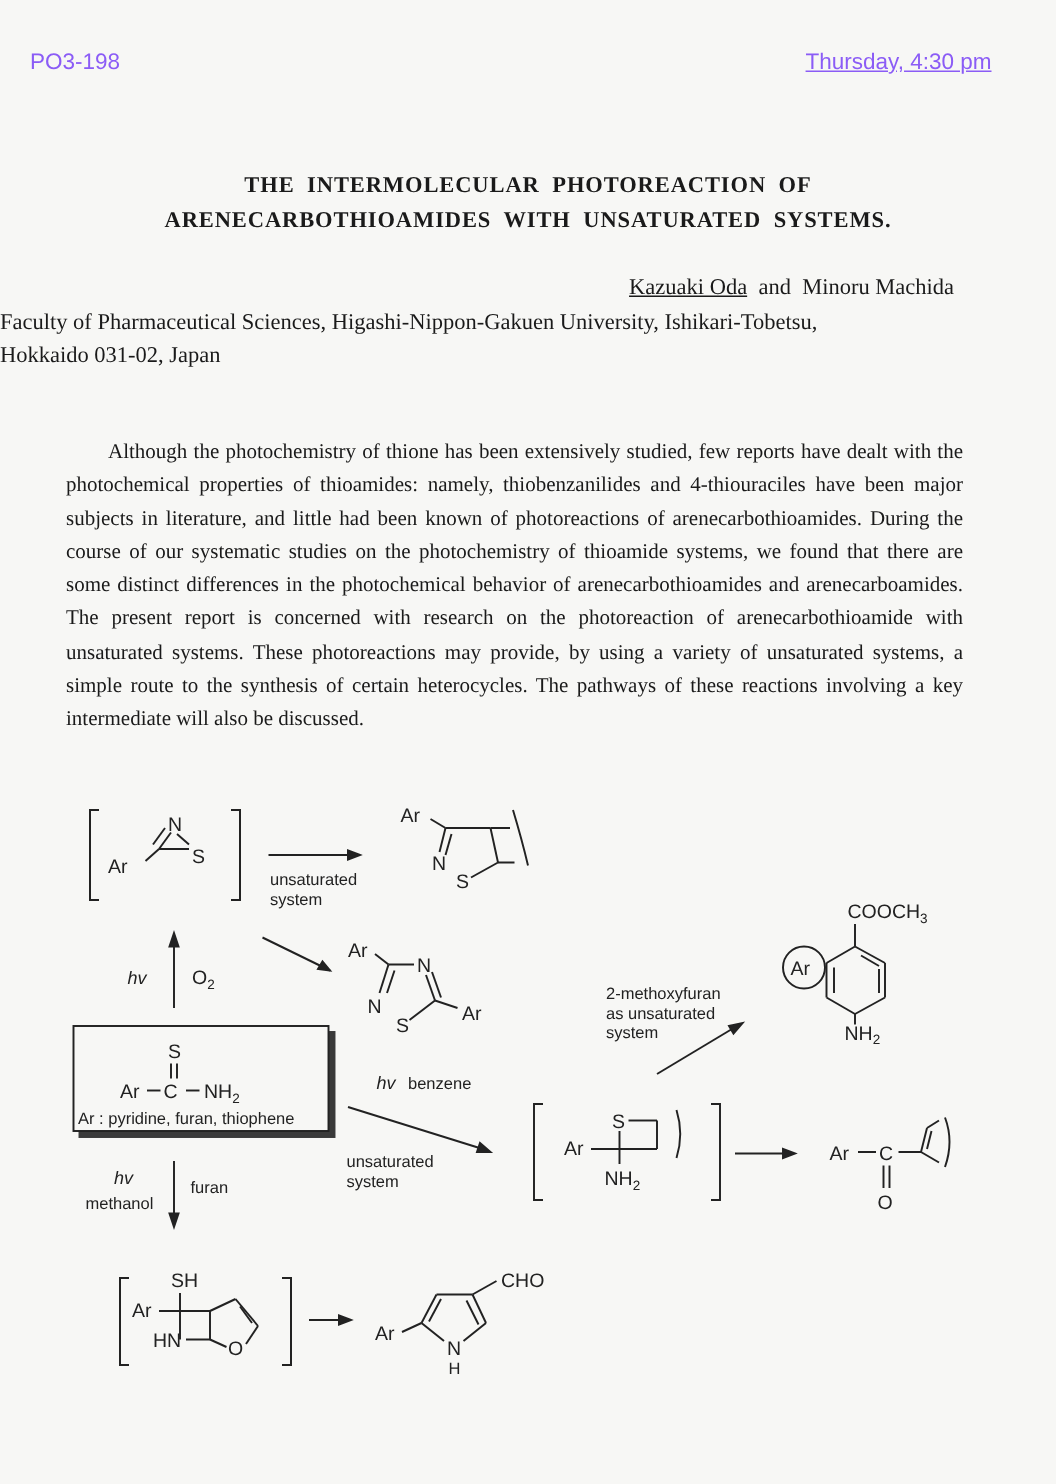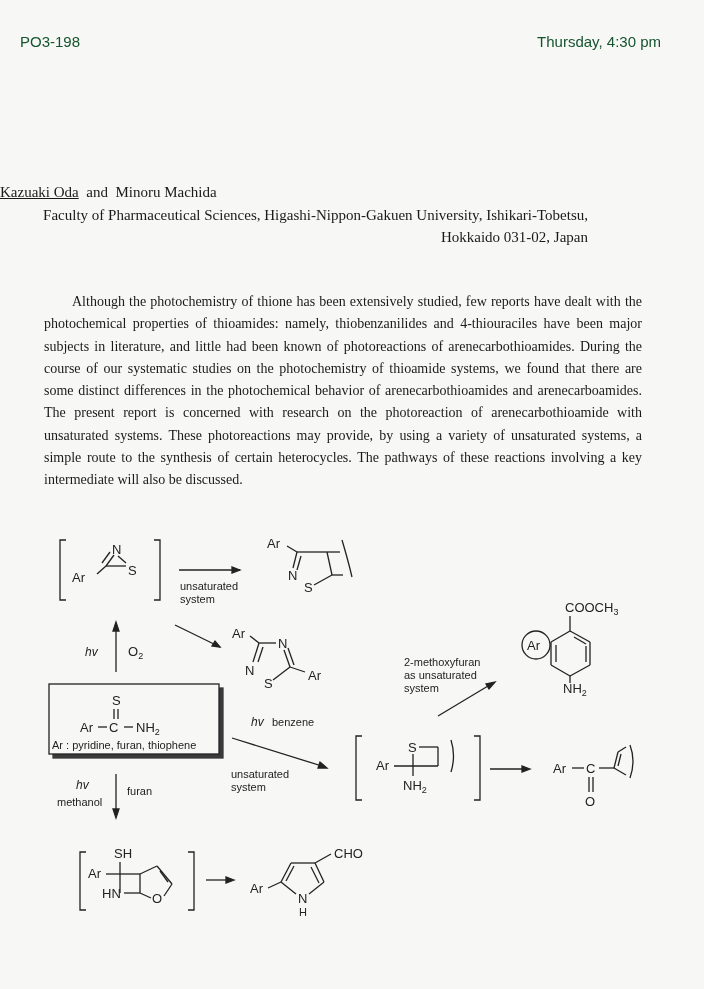--- a/index.html
+++ b/index.html
@@ -6,37 +6,37 @@
   body {
     width: 704px; height: 989px;
     background: #f7f7f5;
     position: relative;
     overflow: hidden;
     color: #1a1a1a;
   }
   .sans { font-family: "Liberation Sans", "DejaVu Sans", sans-serif; }
   .serif { font-family: "Liberation Serif", "DejaVu Serif", serif; }
 
-  .hdr { position: absolute; top: 33px; font-size: 15px; color: #14532d; }
+  .hdr { position: absolute; top: 33px; font-size: 15px; color: #8b5cf6; }
   .hdr.left { left: 20px; }
-  .hdr.right { right: 43px; }
+  .hdr.right { right: 43px; text-decoration: underline; }
 
   .title {
     position: absolute; left: 0; width: 704px; top: 113px;
     text-align: center; font-weight: bold; font-size: 15px;
     line-height: 23px; letter-spacing: 0.6px; word-spacing: 4px;
   }
   .authors {
     position: absolute; left: 0; width: 636px; top: 181px;
-    text-align: left; font-size: 15px; line-height: 23px;
+    text-align: right; font-size: 15px; line-height: 23px;
   }
   .authors .u { text-decoration: underline; }
   .affil {
     position: absolute; left: 0; width: 588px; top: 204px;
-    text-align: right; font-size: 15px; line-height: 22px;
+    text-align: left; font-size: 15px; line-height: 22px;
   }
 
   .abstract {
     position: absolute; left: 44px; width: 598px; top: 291px;
     font-size: 14px; line-height: 22.3px; text-align: justify;
     text-indent: 28px;
   }
 
   svg.scheme { position: absolute; left: 0; top: 520px; }
   svg text { font-family: "Liberation Sans", "DejaVu Sans", sans-serif; fill: #222; }
@@ -45,20 +45,22 @@
   svg .it { font-style: italic; }
   svg line, svg path, svg polyline, svg circle, svg rect { stroke: #222; fill: none; stroke-width: 1.3; }
 </style>
 </head>
 <body>
 
 <div class="hdr left sans">PO3-198</div>
 <div class="hdr right sans">Thursday, 4:30 pm</div>
 
 <div class="title serif">
+  <div>THE INTERMOLECULAR PHOTOREACTION OF</div>
+  <div>ARENECARBOTHIOAMIDES WITH UNSATURATED SYSTEMS.</div>
 </div>
 
 <div class="authors serif">
   <span class="u">Kazuaki Oda</span>
   &nbsp;<span>and</span>&nbsp;
   <span>Minoru Machida</span>
 </div>
 
 <div class="affil serif">
   <div>Faculty of Pharmaceutical Sciences, Higashi-Nippon-Gakuen University, Ishikari-Tobetsu,</div>

